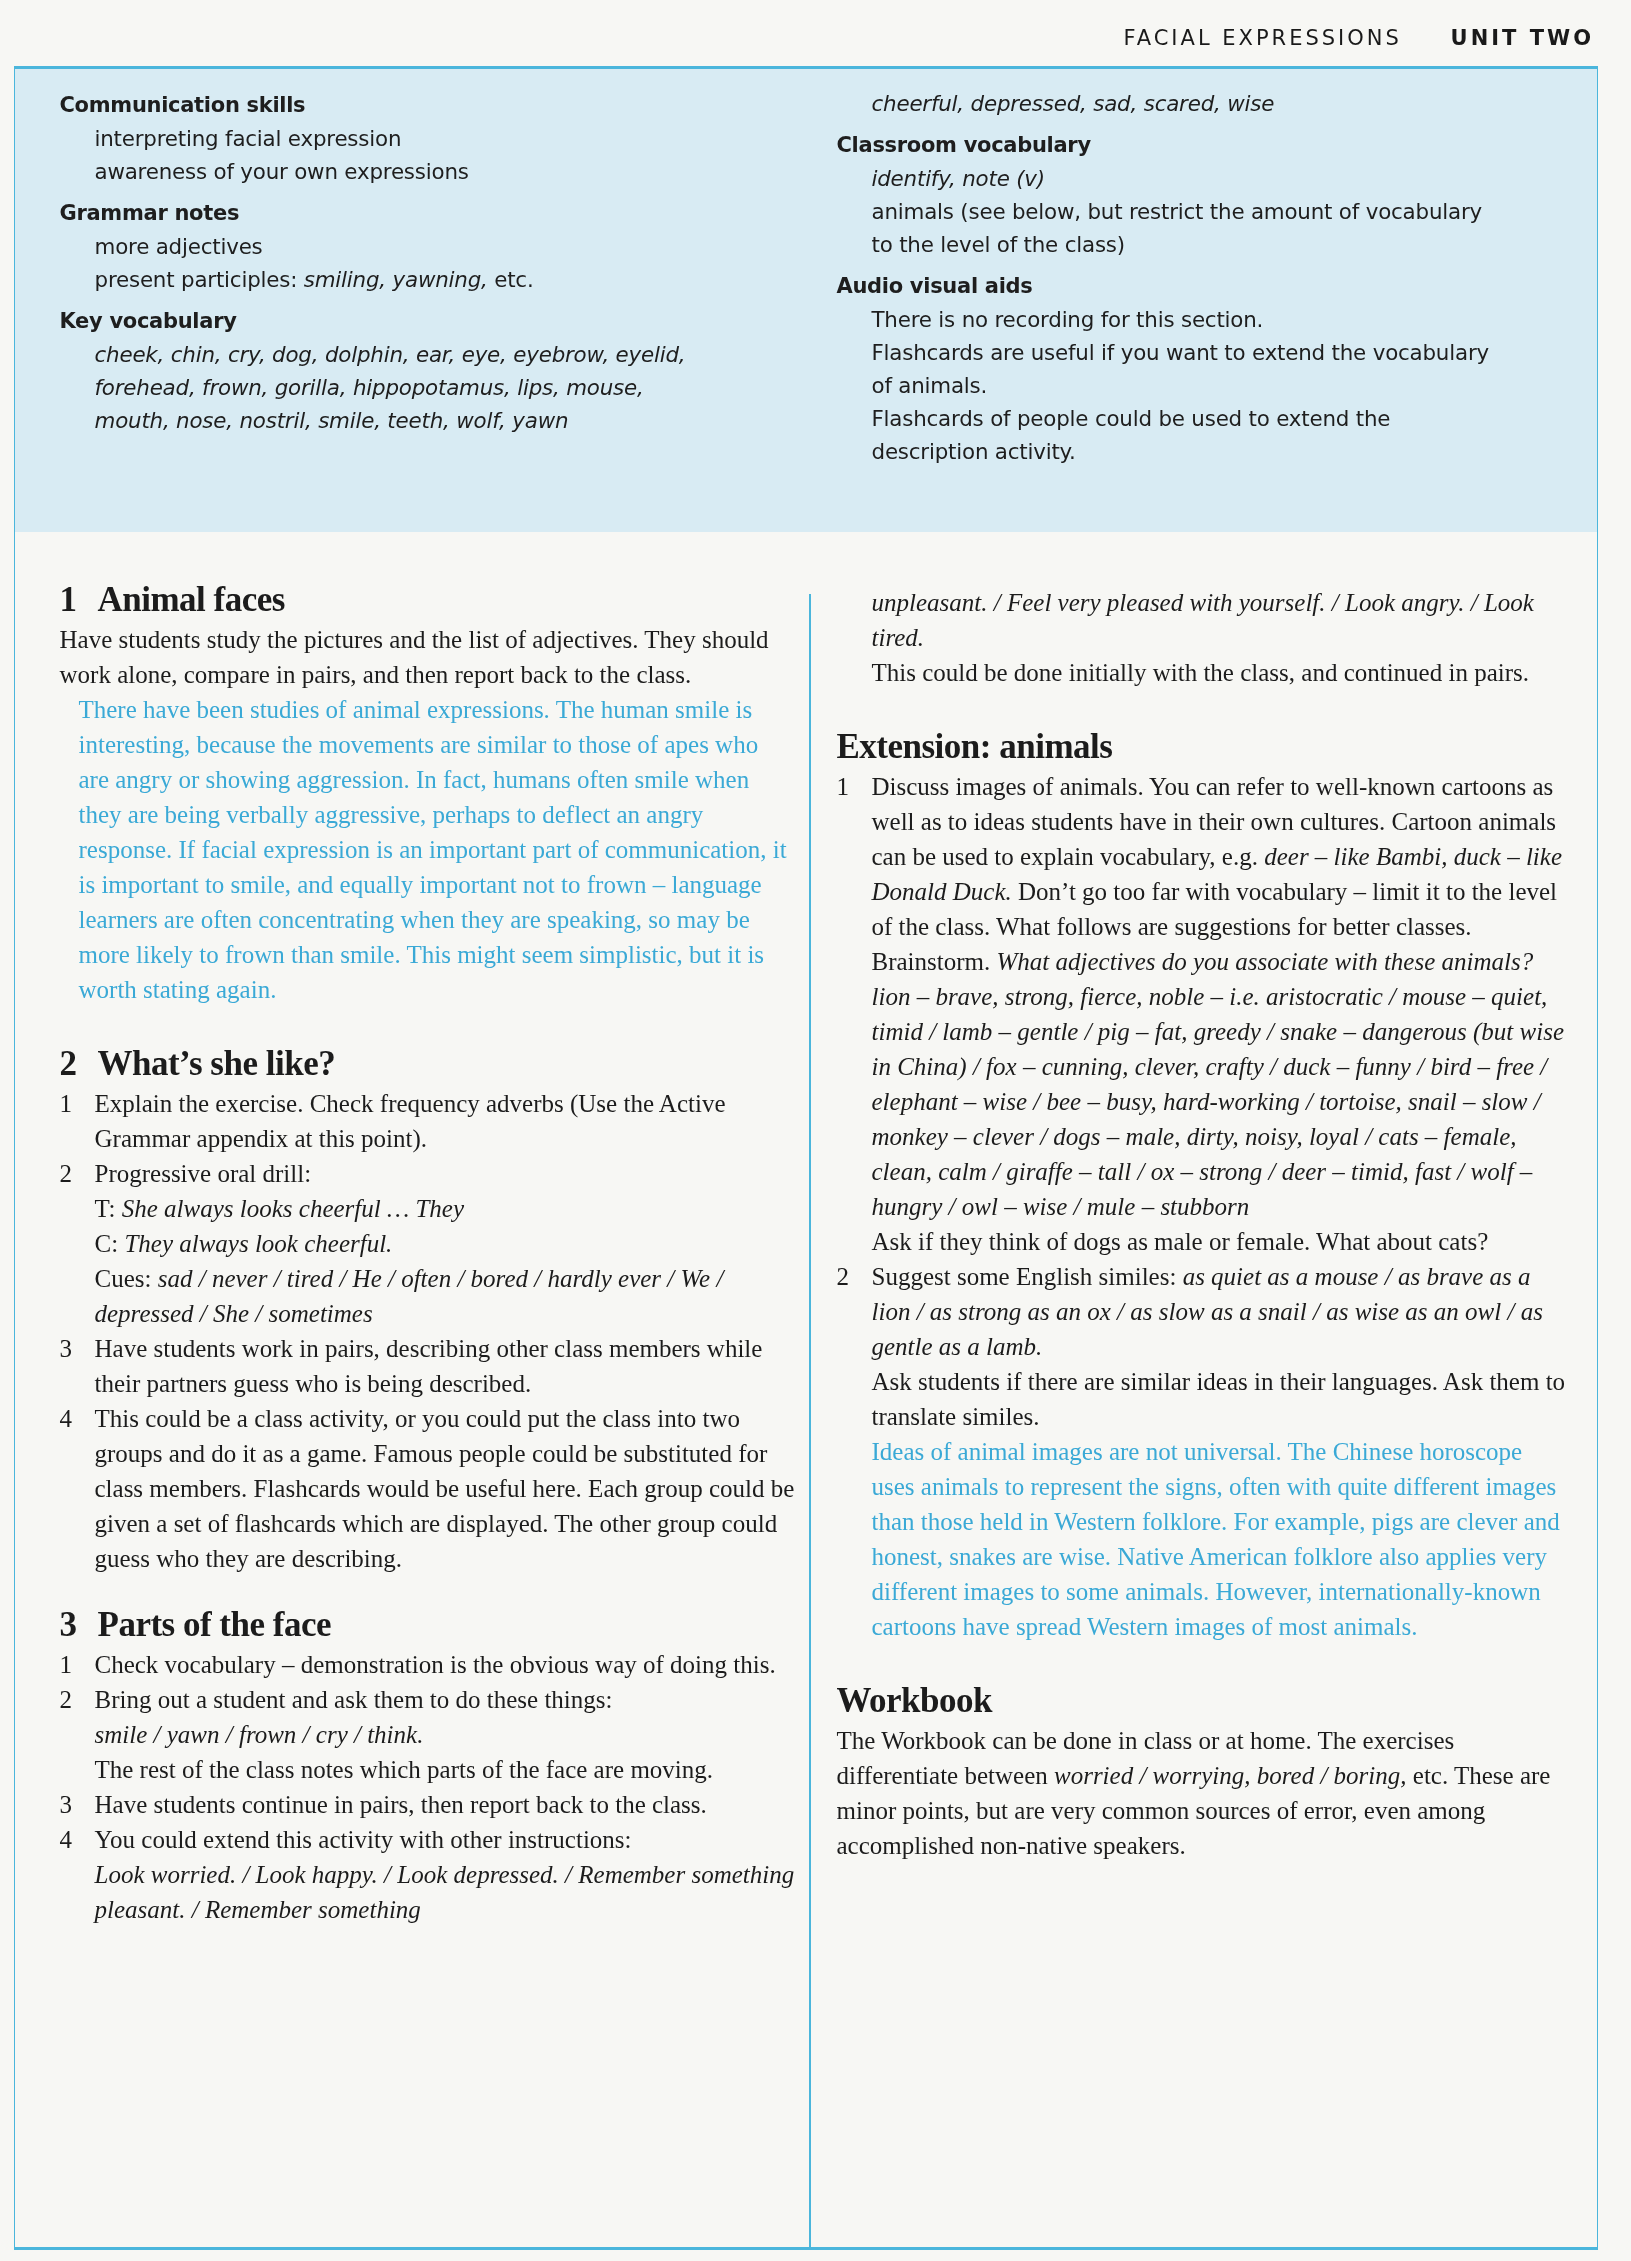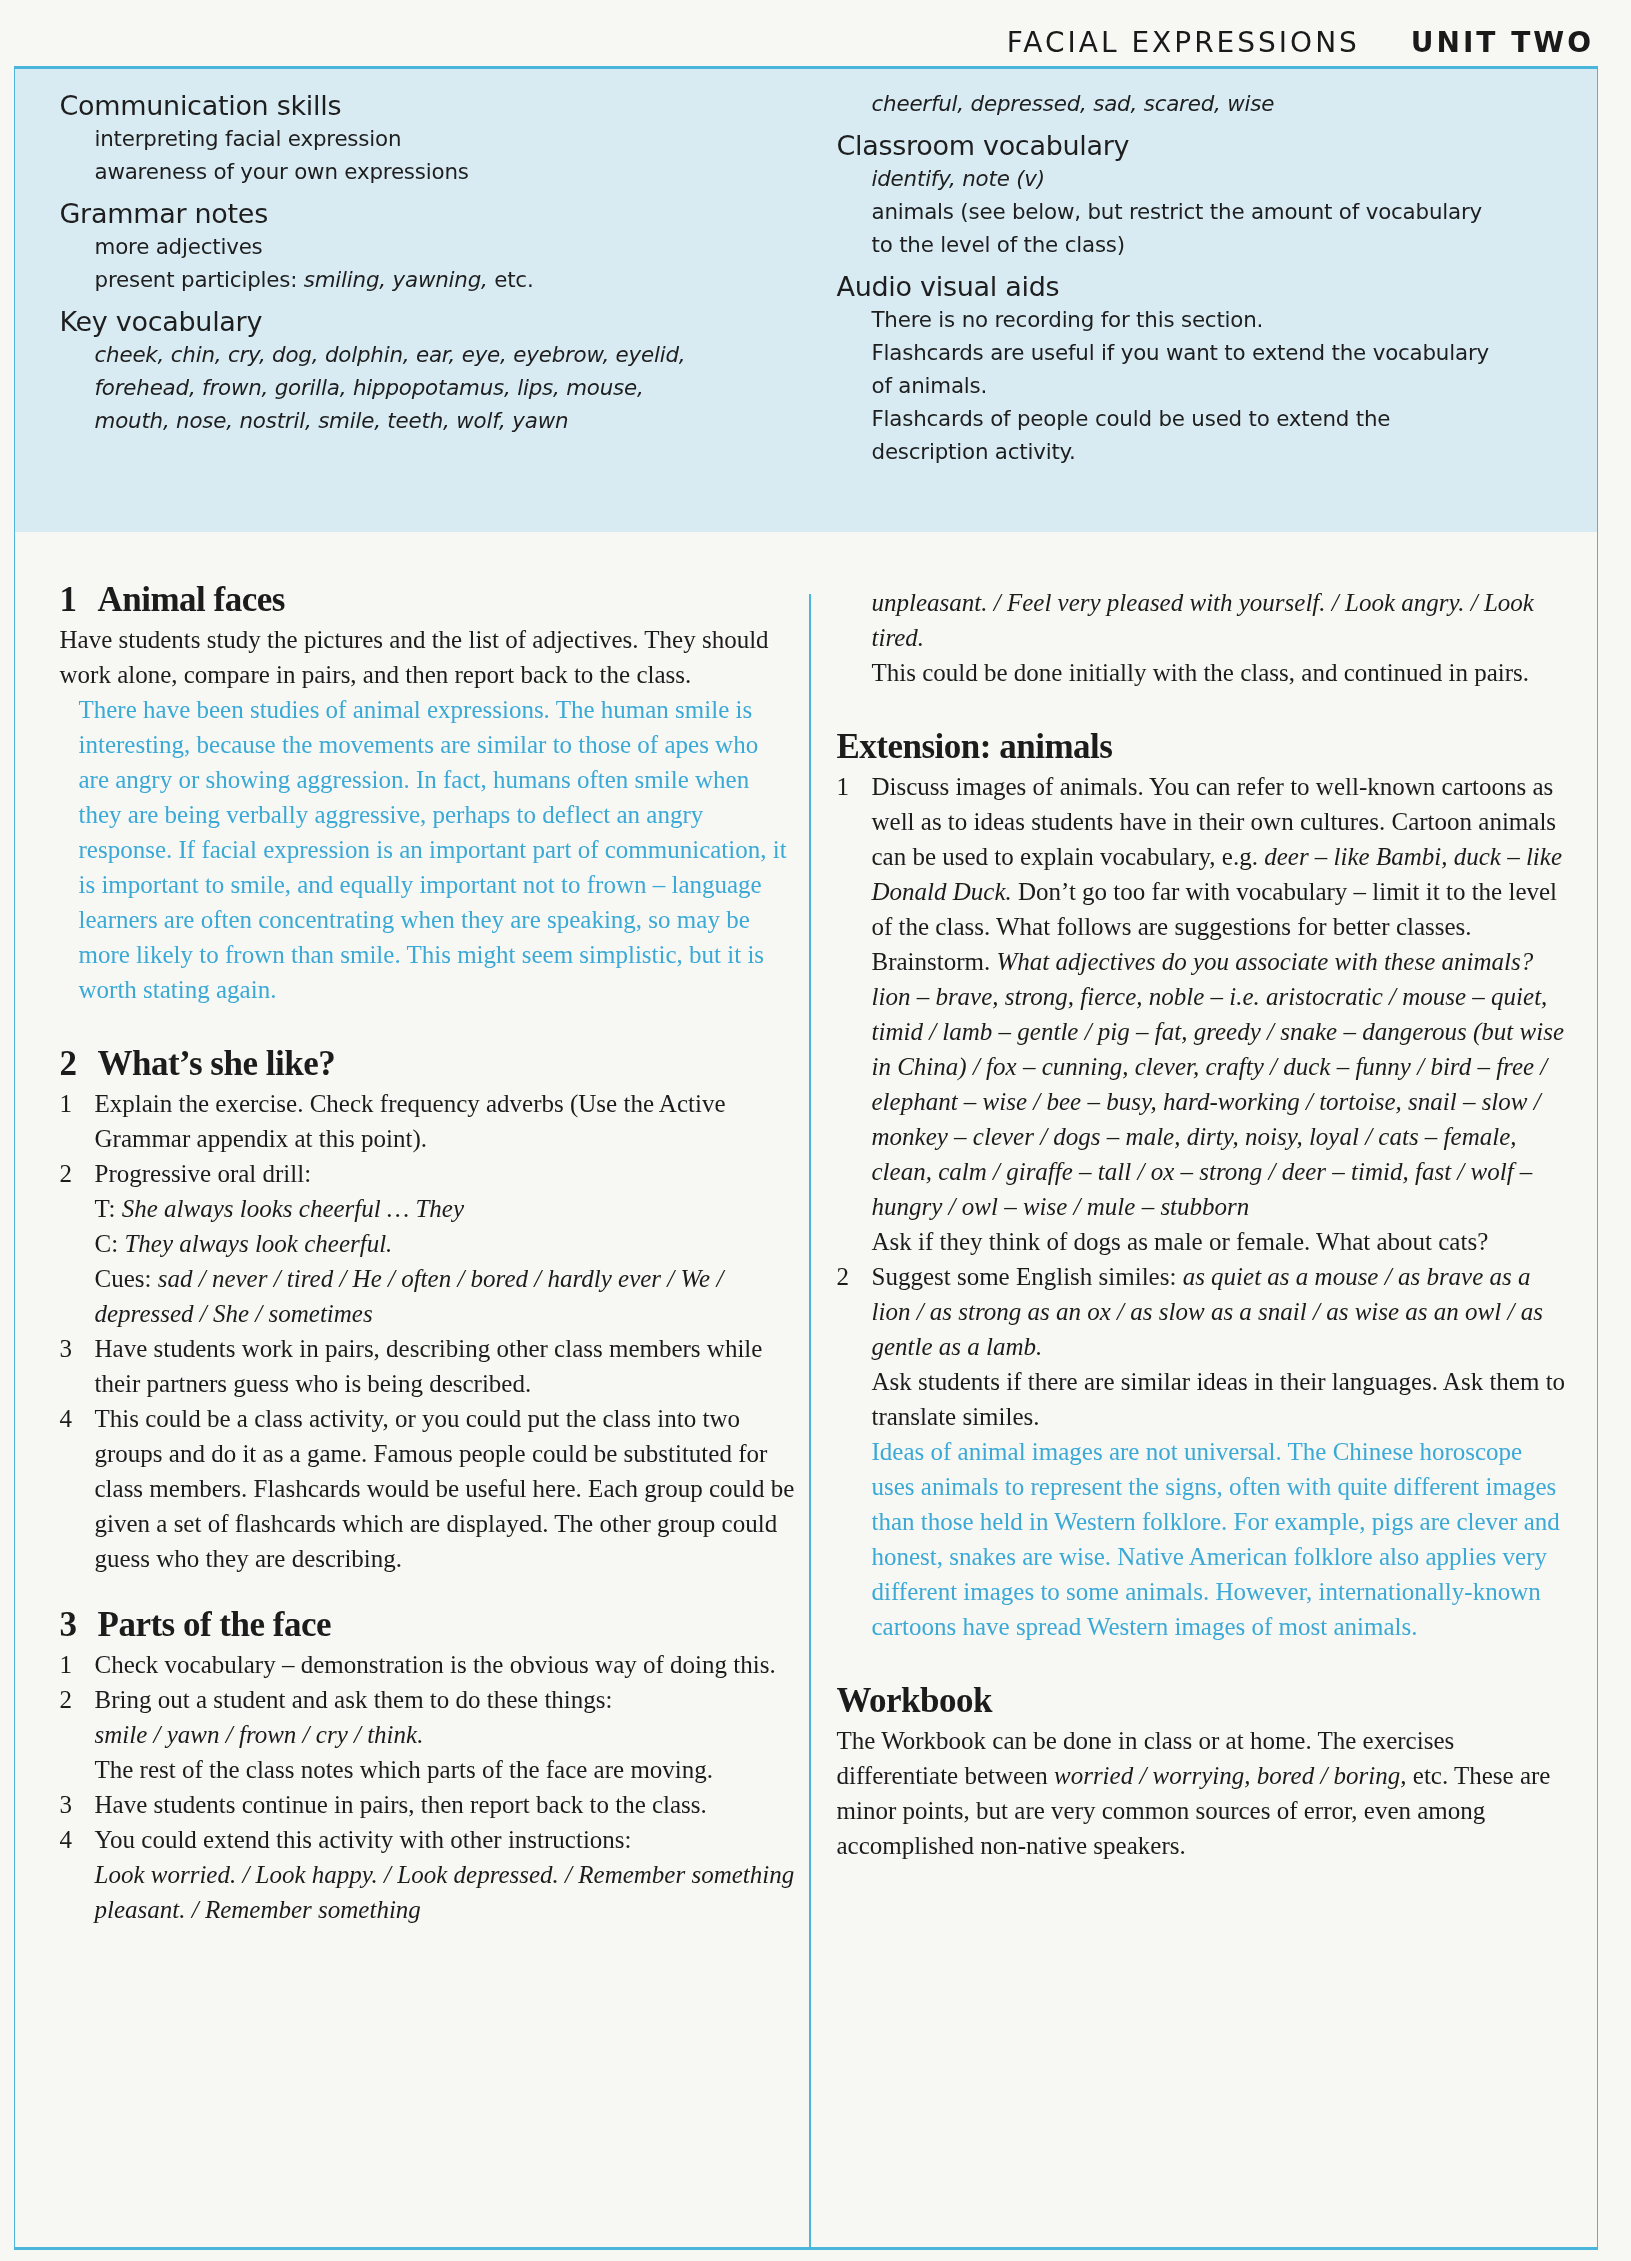--- a/index.html
+++ b/index.html
@@ -7,21 +7,21 @@
   body {
     background: #f7f7f4;
     font-family: "Liberation Serif", serif;
     color: #1c1c1c;
     position: relative;
     overflow: hidden;
   }
   .running-head {
     position: absolute; top: 25.5px; right: 38px;
     font-family: "DejaVu Sans", sans-serif;
-    font-size: 28px; letter-spacing: 3px; color: #1a1a1a;
+    font-size: 21px; letter-spacing: 3px; color: #1a1a1a;
     white-space: nowrap;
   }
   .running-head .section { font-weight: normal; margin-right: 39px; }
   .running-head .unit { font-weight: bold; letter-spacing: 3px; }
 
   .frame {
     position: absolute; left: 13.5px; top: 66px; width: 1584px; height: 2184px;
     border: 1.5px solid #4bb6dc;
     border-top-width: 3px; border-bottom-width: 3px;
   }
@@ -29,21 +29,21 @@
     position: absolute; left: 0; top: 0; right: 0; height: 463px;
     background: #d8ebf3;
   }
   .info-col {
     position: absolute; top: 19.5px;
     font-family: "DejaVu Sans", sans-serif;
     font-size: 21.4px; line-height: 33px; color: #1e1e1e;
   }
   .info-col.left { left: 45px; width: 750px; }
   .info-col.right { left: 822px; width: 735px; top: 18px; }
-  .info-heading { font-weight: normal; font-size: 27px; margin-top: 9px; letter-spacing: -0.3px; }
+  .info-heading { font-weight: bold; font-size: 21px; margin-top: 9px; letter-spacing: -0.3px; }
   .info-heading.first { margin-top: 0; }
   .info-line { padding-left: 35px; letter-spacing: -0.2px; }
   .info-line i, .info-line em { font-style: italic; }
 
   .col-divider {
     position: absolute; left: 794px; top: 525px; width: 2.3px; height: 1656px;
     background: #4bb6dc;
   }
   .body-col {
     position: absolute; top: 512px;

